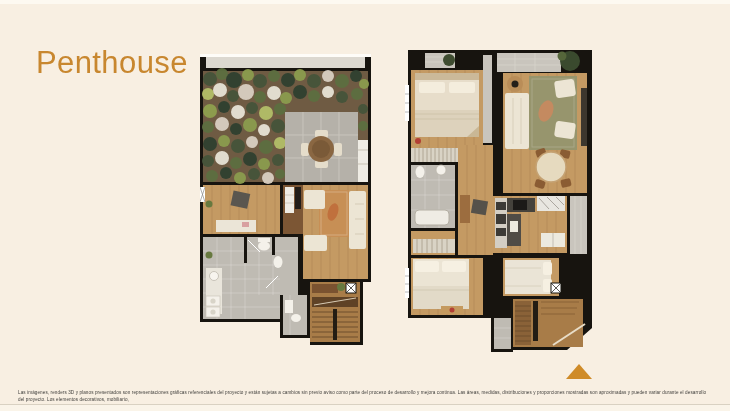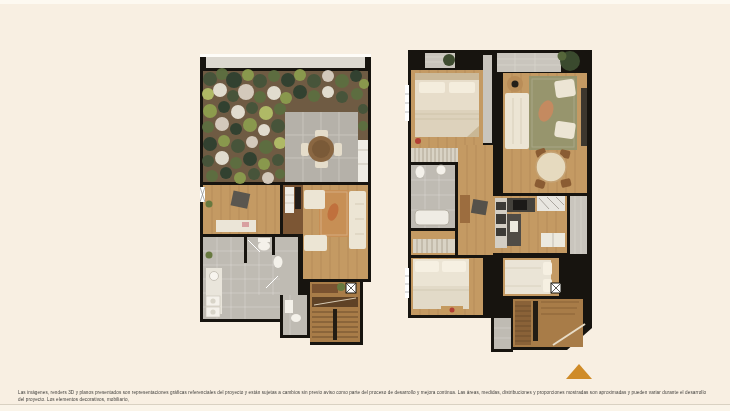--- a/index.html
+++ b/index.html
@@ -29,20 +29,21 @@
   svg .wood{fill:#c49a63;}
   svg .tile{fill:#bfbbb3;}
   svg .cream{fill:#ece5d4;}
 </style>
 </head>
 <body>
 
 <div class="slide">
   <div class="top-band"></div>
 
+  <h1 class="page-title">Penthouse</h1>
 
   <figure class="plan plan-a" style="margin:0">
     <svg width="171" height="291" viewBox="0 0 171 291">
 
       <g>
         <rect x="0" y="0" width="171" height="14" fill="#dcd8d0"></rect>
         <rect x="0" y="0" width="171" height="3" fill="#fefcf8"></rect>
         <rect x="0" y="3" width="6" height="11" fill="#17140f"></rect>
         <rect x="165" y="3" width="6" height="11" fill="#17140f"></rect>
       </g>

